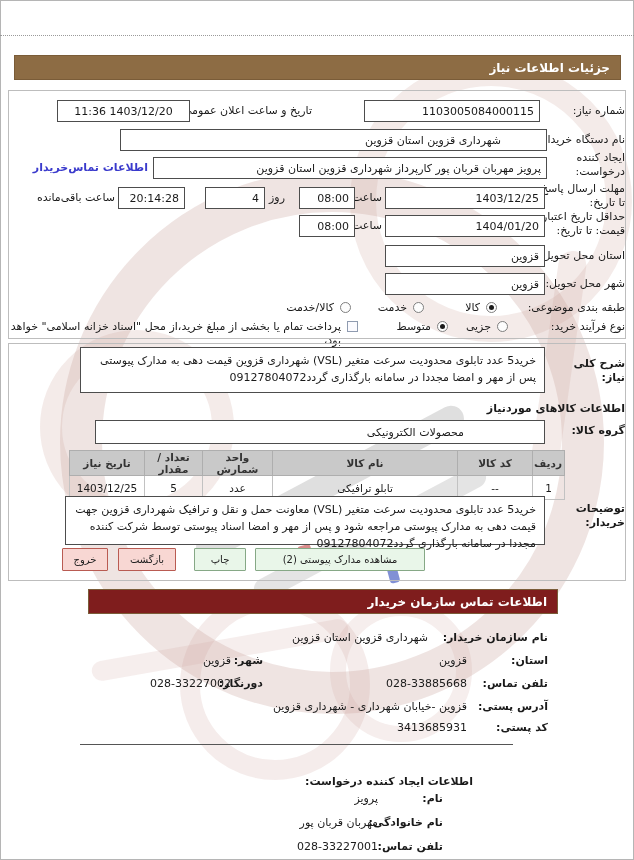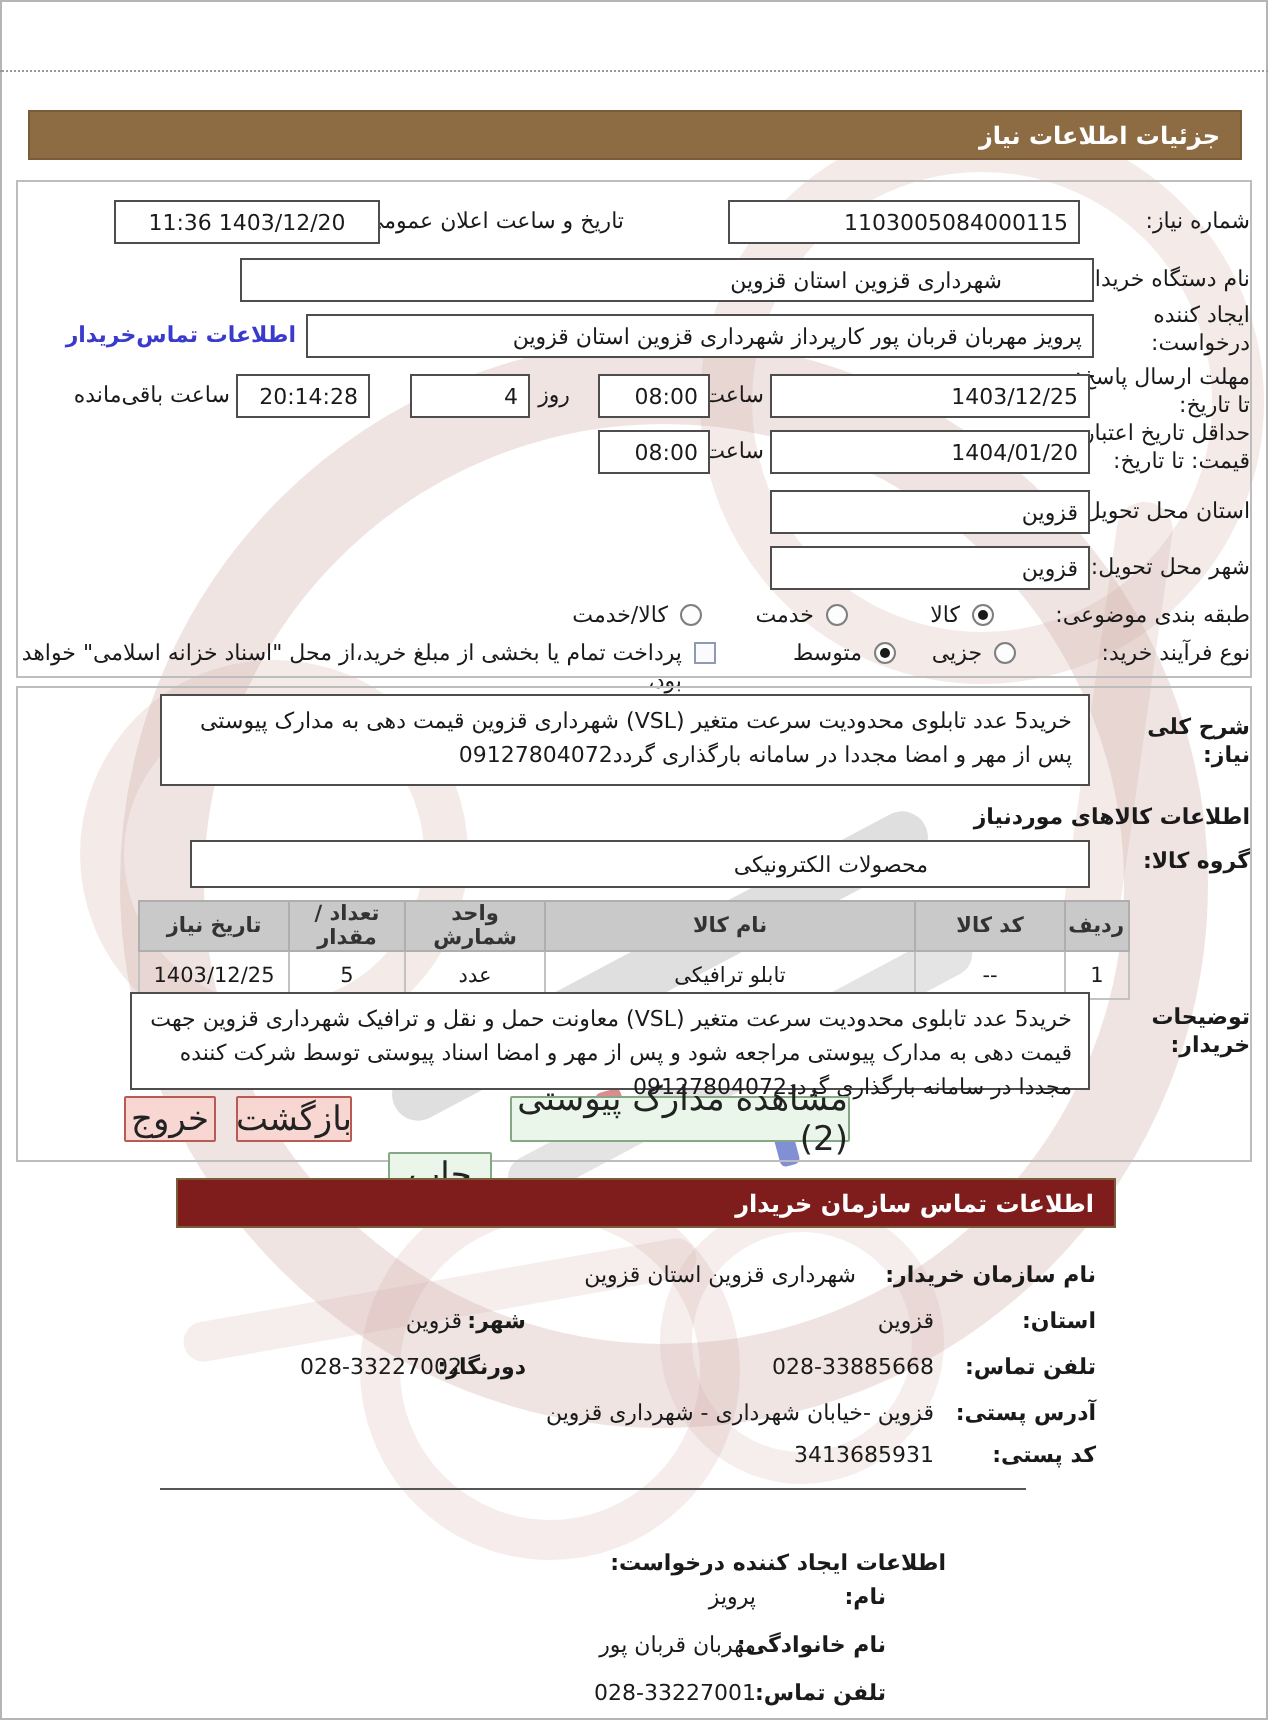--- a/index.html
+++ b/index.html
@@ -17,21 +17,21 @@
   .b{font-weight:bold;}
   .box{position:absolute;background:#fff;border:1px solid #4d4d4d;height:22px;box-sizing:border-box;display:flex;align-items:center;padding:0 5px;font-size:11px;}
   .box.center{justify-content:center;}
   .box.padlg{padding-left:6px;padding-right:80px;}
   .box.padmd{padding-right:45px;}
   .tarea{position:absolute;background:#fff;border:1px solid #4d4d4d;box-sizing:border-box;padding:4px 8px;font-size:11px;line-height:1.55;text-align:right;}
   .link{position:absolute;color:#3a3acc;font-weight:bold;cursor:pointer;}
   .radio{position:absolute;width:11px;height:11px;border:1px solid #7f7f7f;border-radius:50%;background:#fdfdfd;box-sizing:border-box;}
   .radio.sel::after{content:"";position:absolute;left:2px;top:2px;width:5px;height:5px;border-radius:50%;background:#1a1a1a;}
   .chk{position:absolute;width:11px;height:11px;border:1px solid #8f9bb0;background:#fbfbff;box-sizing:border-box;}
-  .btn{position:absolute;height:23px;box-sizing:border-box;display:flex;align-items:center;justify-content:center;font-size:17px;color:#222;cursor:pointer;border-radius:1px;}
+  .btn{position:absolute;height:23px;box-sizing:border-box;display:flex;align-items:center;justify-content:center;font-size:10px;color:#222;cursor:pointer;border-radius:1px;}
   .btn.green{background:#e9f6e9;border:1px solid #86a886;}
   .btn.pink{background:#f8d7d3;border:1px solid #b95b52;}
   table.goods{position:absolute;border-collapse:collapse;table-layout:fixed;font-size:10.5px;background:transparent;}
   table.goods th{background:#c9c9c9;color:#333;font-weight:bold;border:1px solid #aeaeae;height:21px;padding:0 2px;}
   table.goods td{border:1px solid #c2c2c2;border-top:none;height:23px;text-align:center;padding:0 2px;background:transparent;font-size:10.5px;}
   .divline{position:absolute;border-top:1px solid #555;}
   .val{position:absolute;}
 </style>
 </head>
 <body>
@@ -170,21 +170,21 @@
       <td>5</td>
       <td>1403/12/25</td>
     </tr>
   </tbody>
     </table>
 
   <div class="lbl b" style="top:502px;right:9px;width:60px;">توضیحات خریدار:</div>
   <div class="tarea" style="top:496px;right:89px;width:480px;height:49px;"><span>خرید5 عدد تابلوی محدودیت سرعت متغیر (VSL) معاونت حمل و نقل و ترافیک شهرداری قزوین جهت قیمت دهی به مدارک پیوستی مراجعه شود و پس از مهر و امضا اسناد پیوستی توسط شرکت کننده مجددا در سامانه بارگذاری گردد09127804072</span></div>
 
   <div class="btn green" style="top:548px;right:209px;width:170px;">مشاهده مدارک پیوستی (2)</div>
-  <div class="btn green" style="top:548px;right:388px;width:52px;margin-top:28px;">چاپ</div>
+  <div class="btn green" style="top:548px;right:388px;width:52px;">چاپ</div>
   <div class="btn pink" style="top:548px;right:458px;width:58px;">بازگشت</div>
   <div class="btn pink" style="top:548px;right:526px;width:46px;">خروج</div>
 
   <div class="bar" style="top:589px;right:76px;width:470px;background:#7f1d1d;">
     <span>اطلاعات تماس سازمان خریدار</span>
   </div>
 
   <div class="lbl b" style="top:631px;right:86px;">نام سازمان خریدار:</div>
   <div class="val" style="top:631px;right:206px;">شهرداری قزوین استان قزوین</div>
 

